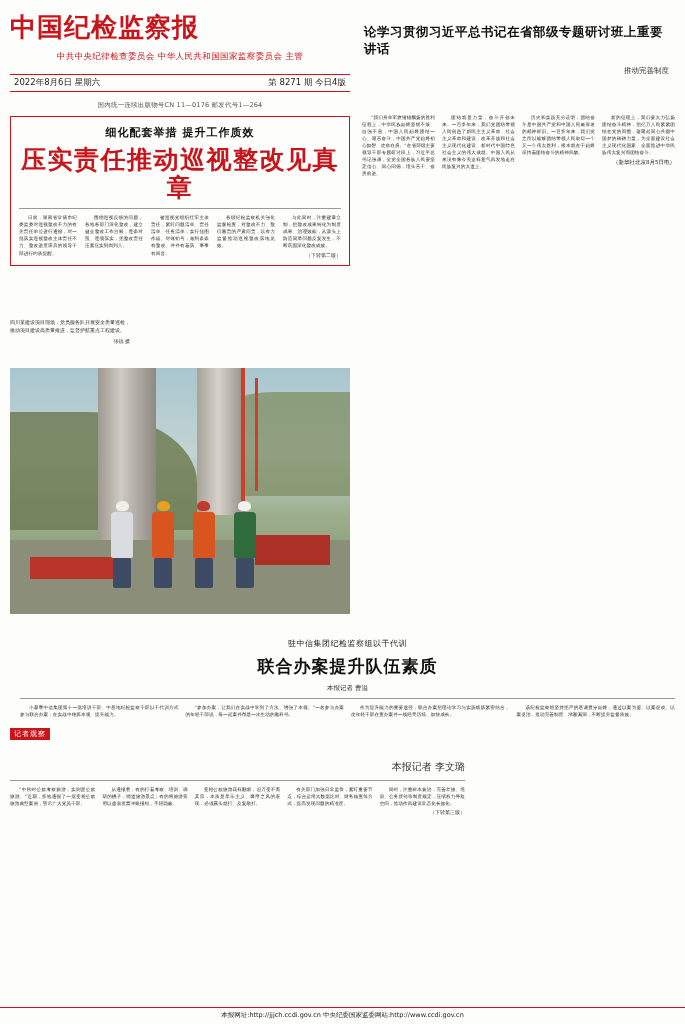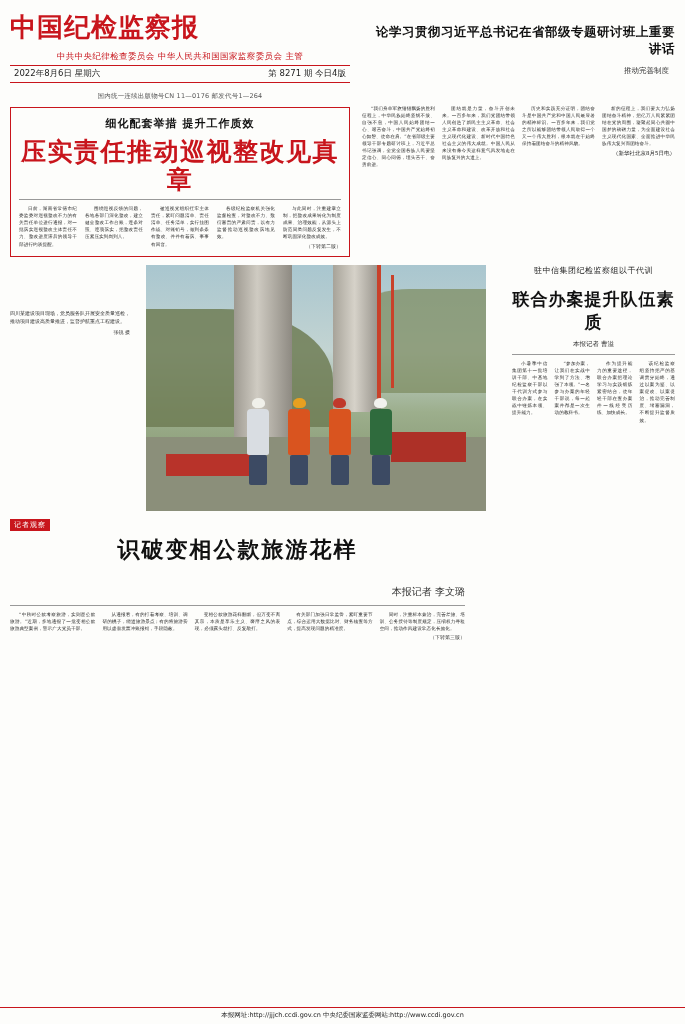--- a/index.html
+++ b/index.html
@@ -33,21 +33,21 @@
     letter-spacing:.4px;
   }
   .mh-meta{
     display:flex;
     justify-content:space-between;
     align-items:center;
     font-size:8.5px;
     color:#222;
     border-top:1px solid #c8151c;
     border-bottom:1px solid #c8151c;
-    margin-top:2px;
+    margin-top:11px;
     padding:2px 4px;
   }
   .mh-reg{
     text-align:center;
     font-size:6.5px;
     color:#555;
     margin-top:9px;
     letter-spacing:.2px;
   }
 
@@ -57,21 +57,21 @@
     font-weight:bold;
     font-size:21px;
     text-align:center;
     letter-spacing:1px;
     margin-top:26px;
   }
   .top-sub{
     font-family:"DejaVu Serif","Liberation Serif",serif;
     font-weight:bold;
     font-size:12.5px;
-    text-align:right;
+    text-align:left;
     margin-top:10px;
     letter-spacing:.5px;
   }
   .top-byline{
     text-align:right;
     font-size:7.5px;
     margin-top:8px;
     padding-right:6px;
     color:#333;
   }
@@ -100,21 +100,21 @@
     text-align:center;
     font-size:11px;
     font-family:"DejaVu Serif","Liberation Serif",serif;
     font-weight:bold;
     color:#111;
     letter-spacing:1px;
     margin-bottom:6px;
   }
   .lead-title{
     text-align:center;
-    font-family:Liberation Sans, sans-serif;
+    font-family:Liberation Serif, serif;
     font-weight:bold;
     font-size:25px;
     color:#c8151c;
     letter-spacing:1.5px;
     line-height:1.15;
   }
   .lead-byline{
     text-align:center;
     font-size:7px;
     color:#333;
@@ -123,21 +123,21 @@
   .lead-cols{display:flex;gap:8px;}
   .lead-cols .col{flex:1;}
   .cont-note{font-size:5px;text-align:right;color:#333;margin-top:2px;}
 
   
   .right-article{display:flex;gap:7px;margin-top:4px;}
   .right-article .col{flex:1;}
   .sig{font-size:5.5px;text-align:right;margin-top:3px;color:#222;}
 
   
-  .mid{display:flex;margin-top:8px;gap:16px;}
+  .mid{display:flex;margin-top:8px;gap:24px;flex-direction:column;}
   .mid-left{width:120px;}
   .caption-vert{
     font-size:5px;
     line-height:1.6;
     color:#333;
     text-align:justify;
     padding-top:44px;
   }
   .caption-credit{font-size:5px;text-align:right;color:#333;margin-top:4px;}
   .photo-wrap{width:340px;}
@@ -157,21 +157,21 @@
   .ph-redpanel2{position:absolute;right:6%;bottom:20%;width:22%;height:12%;background:#ad3027;}
   .worker{position:absolute;bottom:11%;width:34px;height:86px;}
   .w-head{width:13px;height:10px;border-radius:50% 50% 40% 40%;margin:0 auto;}
   .w-body{width:22px;height:46px;margin:1px auto 0;border-radius:4px 4px 2px 2px;}
   .w-legs{width:18px;height:30px;margin:0 auto;background:#3c4a63;border-radius:2px;}
 
   .mid-right{flex:1;}
   .mr-kicker{font-size:8px;text-align:center;color:#222;letter-spacing:.5px;}
   .mr-title{
     font-family:"DejaVu Serif","Liberation Serif",serif;
-    font-weight:bold;font-size:17px;text-align:center;letter-spacing:1px;margin-top:12px;
+    font-weight:bold;font-size:17px;text-align:center;letter-spacing:1px;margin-top:6px;
   }
   .mr-byline{font-size:6.5px;text-align:center;margin-top:6px;color:#333;}
 
   
   .observer-head{display:flex;align-items:center;gap:4px;margin-top:8px;}
   .obs-flag{
     background:#c8151c;color:#fff;font-size:7px;padding:1px 4px;letter-spacing:1px;
     font-family:"DejaVu Serif","Liberation Serif",serif;
   }
   .obs-title{
@@ -345,21 +345,20 @@
             </div>
         </div>
       </div>
     </div>
   </div>
 
   <div style="width:455px;">
     <div class="observer-head">
       <span class="obs-flag">记者观察</span>
     </div>
-    <div class="obs-title">识破变相公款旅游花样</div>
     <div class="obs-byline">本报记者  李文璐</div>
     <hr class="hr-thin">
     <div class="cols">
       <div class="col">
         <div class="txt">
             <p>“中秋时公款考察旅游，实则是公款旅游。”近期，多地通报了一批变相公款旅游典型案例，警示广大党员干部。</p>
           </div>
       </div>
       <div class="col">
         <div class="txt">

